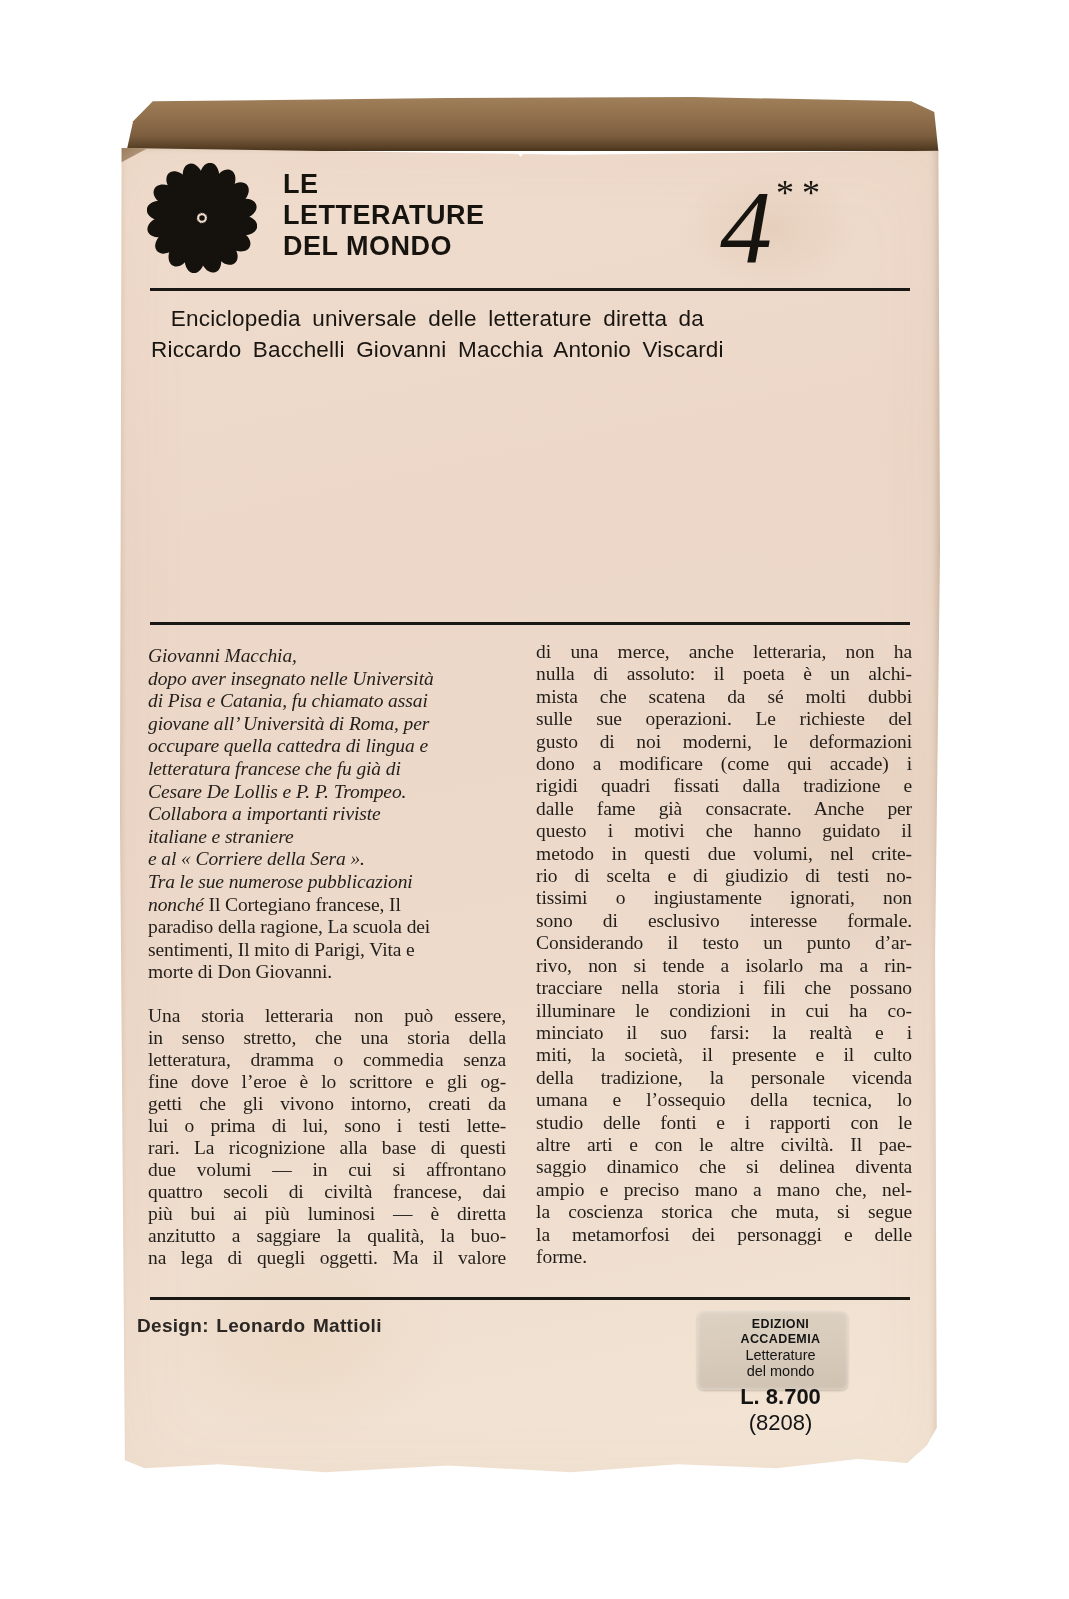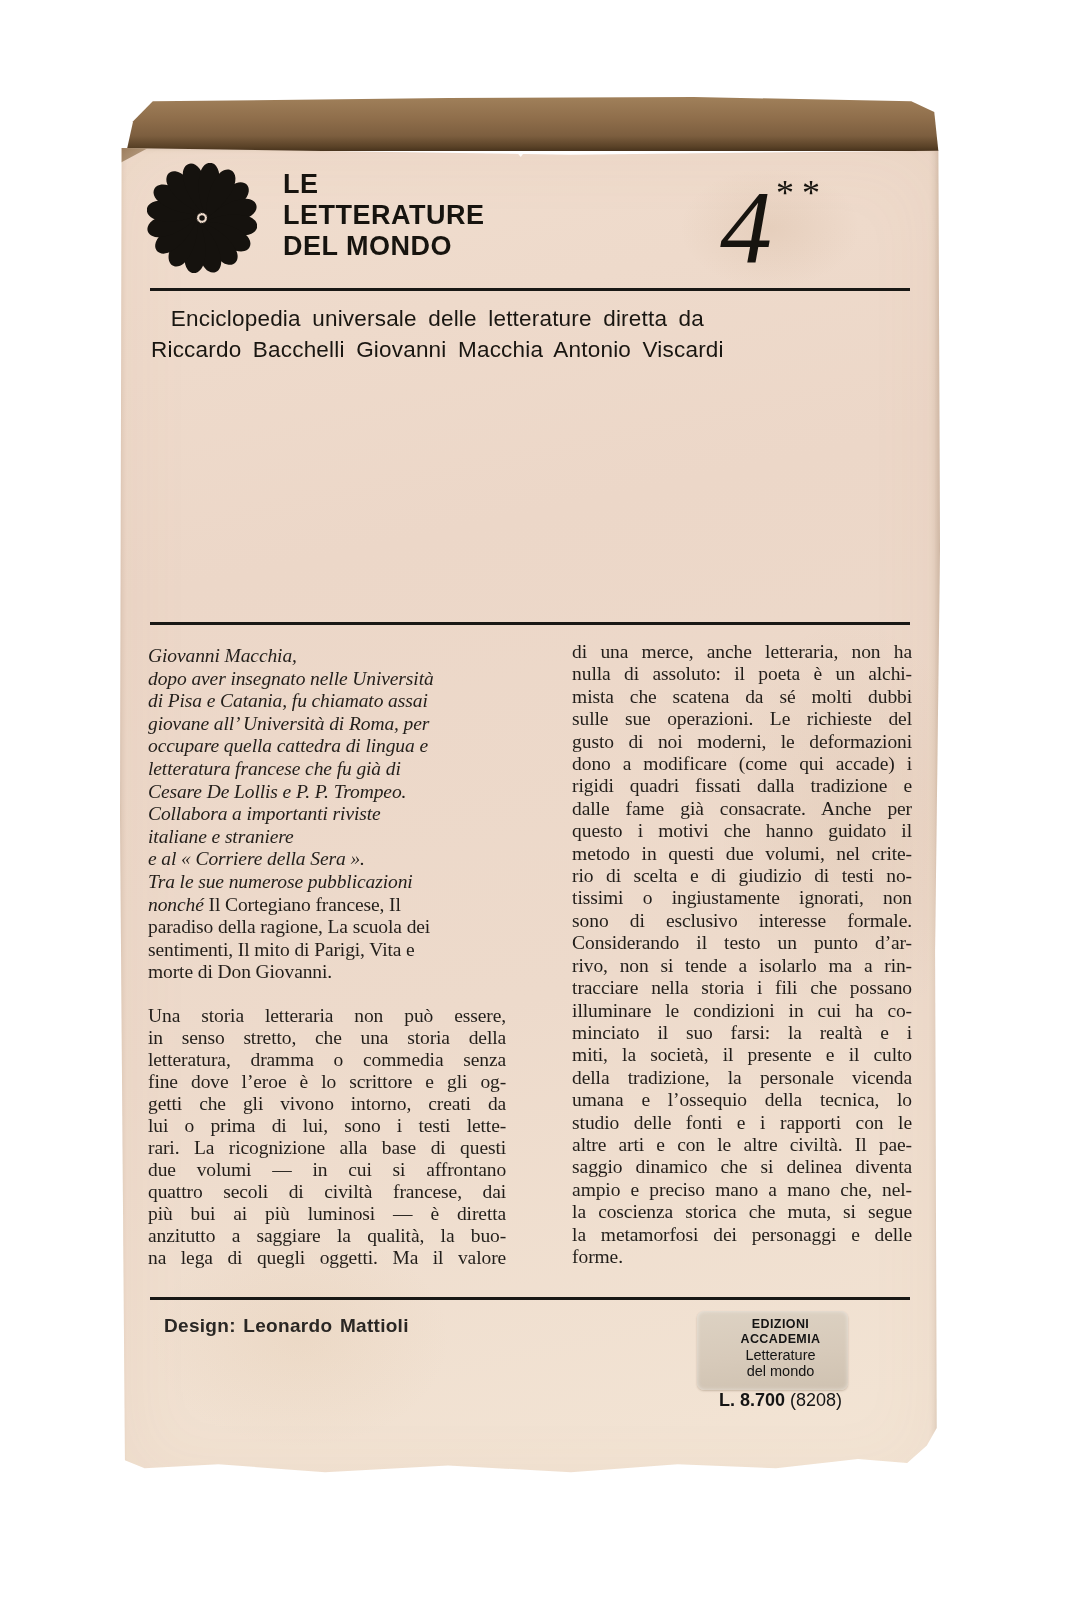--- a/index.html
+++ b/index.html
@@ -61,41 +61,41 @@
   }
 
   
   .columns{position:absolute;left:28px;top:490px;width:764px;display:flex;}
   .col-left{width:362px;margin-right:30px;}
   .col-right{width:380px;}
   .bio{margin-top:7px;font-size:19.5px;line-height:22.6px;}
   .bio em{font-style:italic;}
   .bio span{font-style:normal;}
   .para-left{margin-top:21px;font-size:19.5px;line-height:22px;}
-  .col-right .textblock{margin-top:3px;font-size:19.5px;line-height:22.4px;margin-left:36px;}
+  .col-right .textblock{margin-top:3px;font-size:19.5px;line-height:22.4px;}
   .tline{white-space:normal;letter-spacing:-0.1px;}
   .tline.just{text-align:justify;text-align-last:justify;}
 
   
   .design-credit{
-    position:absolute;left:44px;top:1167px;
+    position:absolute;left:17px;top:1167px;
     font-family:"Liberation Sans",sans-serif;font-size:19px;font-weight:600;
     letter-spacing:.3px;word-spacing:2px;color:#2a2username7;color:#2a2724;
   }
   .sticker{
     position:absolute;left:577px;top:1163px;width:151px;height:79px;
     background:linear-gradient(175deg,#ddd2c3 0%,#d7cabA 55%,#cfc2b1 100%);
     border-radius:7px;
     box-shadow:0 1px 2px rgba(80,55,30,.25), inset 0 0 4px rgba(255,255,255,.5);
     font-family:"Liberation Sans",sans-serif;color:#141414;
     text-align:center;padding-top:6px;box-sizing:border-box;padding-left:16px;
   }
   .sticker .pub{font-weight:bold;font-size:12.5px;letter-spacing:.4px;line-height:15px;}
   .sticker .ser{font-size:14.5px;line-height:16px;}
-  .sticker .price{margin-top:11px;font-size:18px;}
+  .sticker .price{margin-top:5px;font-size:22px;}
   .sticker .price b{font-weight:bold;}
 </style>
 </head>
 <body>
 
 <div class="book">
   <div class="top-edge"></div>
 
   <div class="cover">
     <div class="stain s1"></div>

